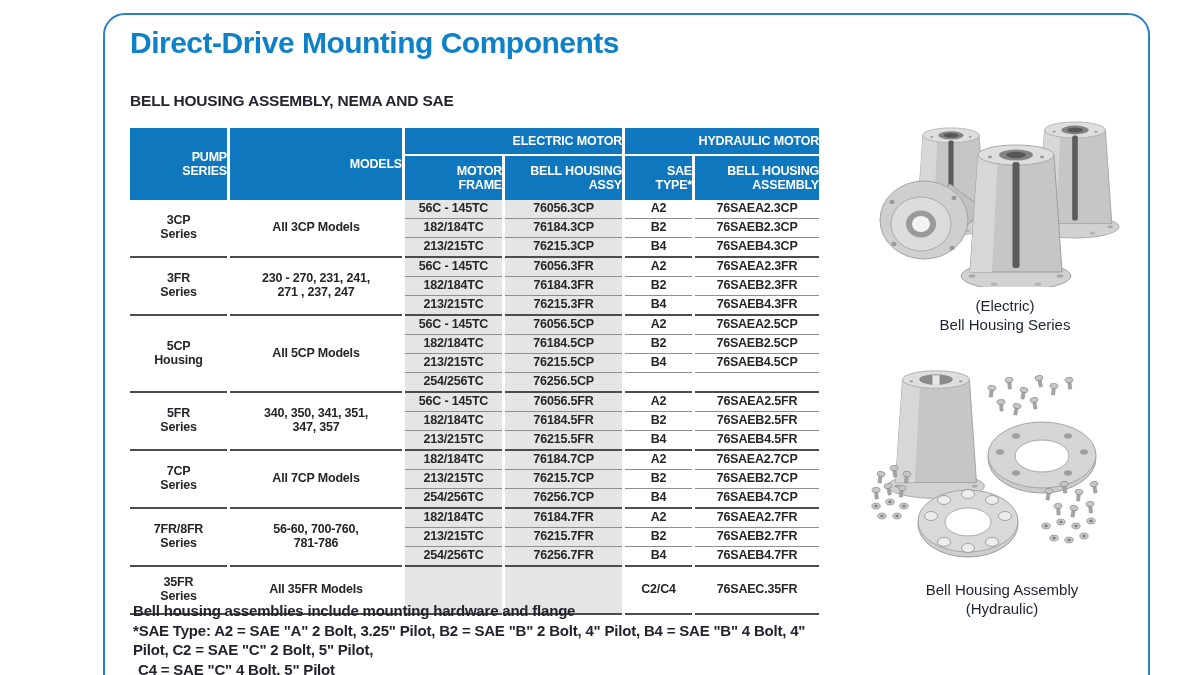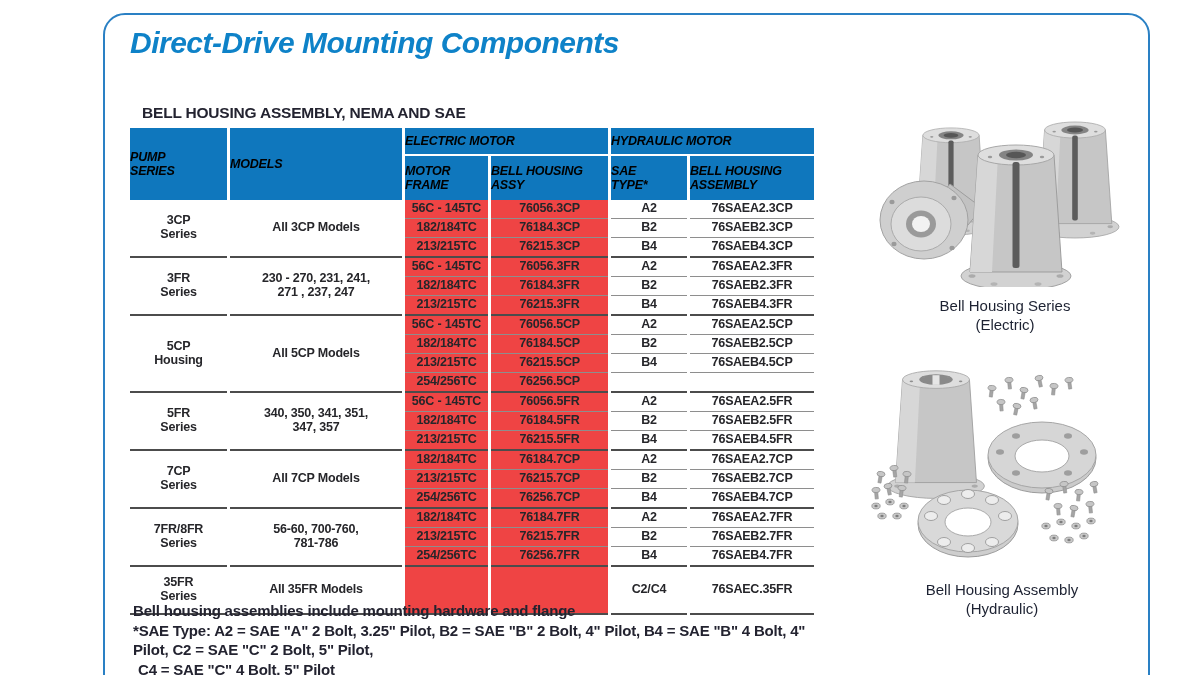--- a/index.html
+++ b/index.html
@@ -7,50 +7,50 @@
     width:1202px;height:675px;position:relative;overflow:hidden;
     background:#ffffff;
     font-family:"Liberation Sans", sans-serif;
   }
   .page-border{
     position:absolute;left:103px;top:13px;width:1043px;height:690px;
     border:2px solid #2a80c4;border-radius:22px;
   }
   .page-title{
     position:absolute;left:130px;top:26px;margin:0;
-    font-size:30px;font-weight:bold;color:#0e82c8;letter-spacing:-0.5px;font-style:italic;
+    font-size:30px;font-weight:bold;color:#0e82c8;letter-spacing:-0.5px;
   }
   .section-heading{
-    position:absolute;left:130px;top:92px;margin:12px;
+    position:absolute;left:130px;top:92px;margin:0;
     font-size:15.5px;font-weight:bold;color:#232330;letter-spacing:-0.2px;
   }
   table.bh{
     position:absolute;left:127px;top:128px;
     border-collapse:separate;border-spacing:3px 0;
     table-layout:fixed;
   }
   .c-series{width:97px;margin-left:16px;}
   .c-models{width:172px;}
-  .c-frame{width:83px;}
+  .c-frame{width:97px;}
   .c-assy{width:117px;}
-  .c-sae{width:76px;}
+  .c-sae{width:67px;}
   .c-hyd{width:124px;}
   th{
-    background:#0f77bd;color:#000000;font-weight:bold;
-    font-size:12.5px;line-height:1.15;text-align:left;
-    white-space:pre-line;letter-spacing:-0.2px;padding:0;font-style:italic;
+    background:#0f77bd;color:#ffffff;font-weight:bold;
+    font-size:12.5px;line-height:1.15;text-align:right;
+    white-space:pre-line;letter-spacing:-0.2px;padding:0;
   }
   tr.hrow1 th.group{height:26px;border-bottom:2px solid #ffffff;}
   tr.hrow2 th{height:44px;}
   td{
     font-size:12.5px;font-weight:bold;color:#26262a;text-align:center;
     letter-spacing:-0.2px;padding:0;height:18px;line-height:1.1;
     white-space:pre-line;vertical-align:middle;
   }
-  td.shade{background:#ef4444;margin-left:32px;}
+  td.shade{background:#e5e5e5;margin-left:32px;}
   td.rsep{border-top:1px solid #8e8e8e;}
   td.gtop{border-top:2px solid #4c4c4c;}
   td.gbot{border-bottom:2px solid #4c4c4c;}
   td.tall{height:46px;}
   .footnotes{
     position:absolute;left:133px;top:601px;width:710px;
     font-size:15px;font-weight:bold;color:#232330;
     letter-spacing:-0.2px;line-height:1.3;
   }
   .footnotes .fline:last-child{padding-left:5px;}
@@ -269,22 +269,22 @@
     <ellipse cx="43" cy="112" rx="30" ry="27" fill="#dcdcdc" stroke="#ababab" stroke-width="1"></ellipse>
     <ellipse cx="43" cy="112" rx="15" ry="13.5" fill="#9a9a9a"></ellipse>
     <ellipse cx="43" cy="112" rx="9" ry="8" fill="#f2f2f2"></ellipse>
     <ellipse cx="14" cy="90" rx="2.6" ry="2.2" fill="#9a9a9a"></ellipse>
     <ellipse cx="76" cy="86" rx="2.6" ry="2.2" fill="#9a9a9a"></ellipse>
     <ellipse cx="16" cy="132" rx="2.6" ry="2.2" fill="#9a9a9a"></ellipse>
     <ellipse cx="74" cy="136" rx="2.6" ry="2.2" fill="#9a9a9a"></ellipse>
     <use href="#housing" transform="translate(138,98) scale(1.0)"></use>
   </svg>
   <div class="figcaption">
+    <div>(Electric)</div>
     <div>Bell Housing Series</div>
-    <div>(Electric)</div>
   </div>
 </div>
 
 <div class="figure fig-hydraulic">
   <svg width="276" height="215" viewBox="0 0 276 215">
     <defs>
       <g id="bolt">
         <rect x="-1.6" y="0" width="3.2" height="9" fill="#a5a5a5" stroke="#8a8a8a" stroke-width="0.5"></rect>
         <ellipse cx="0" cy="0" rx="4" ry="2.6" fill="#c6c6c6" stroke="#8a8a8a" stroke-width="0.7"></ellipse>
       </g>

